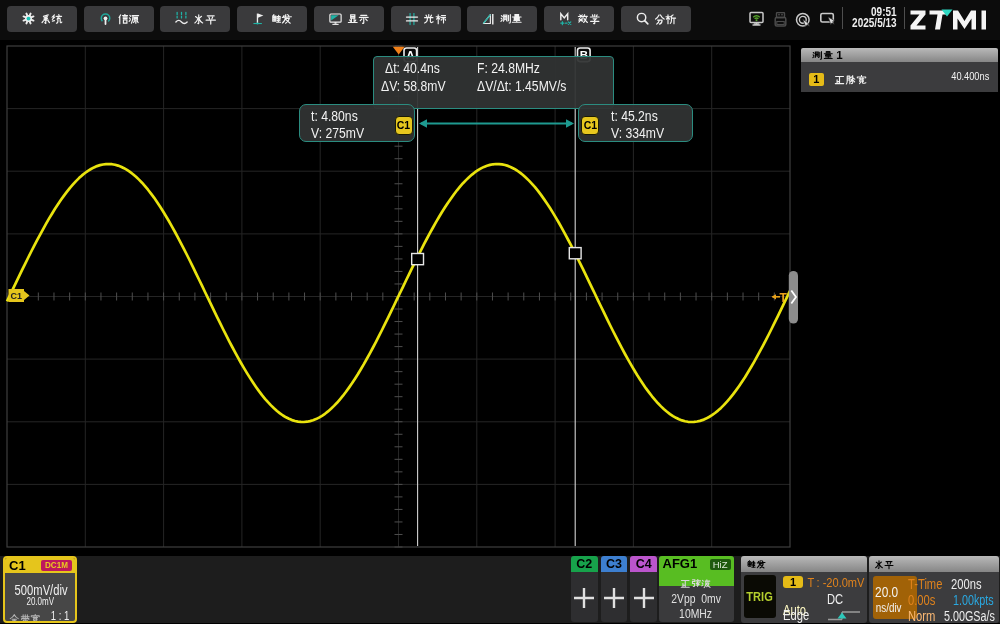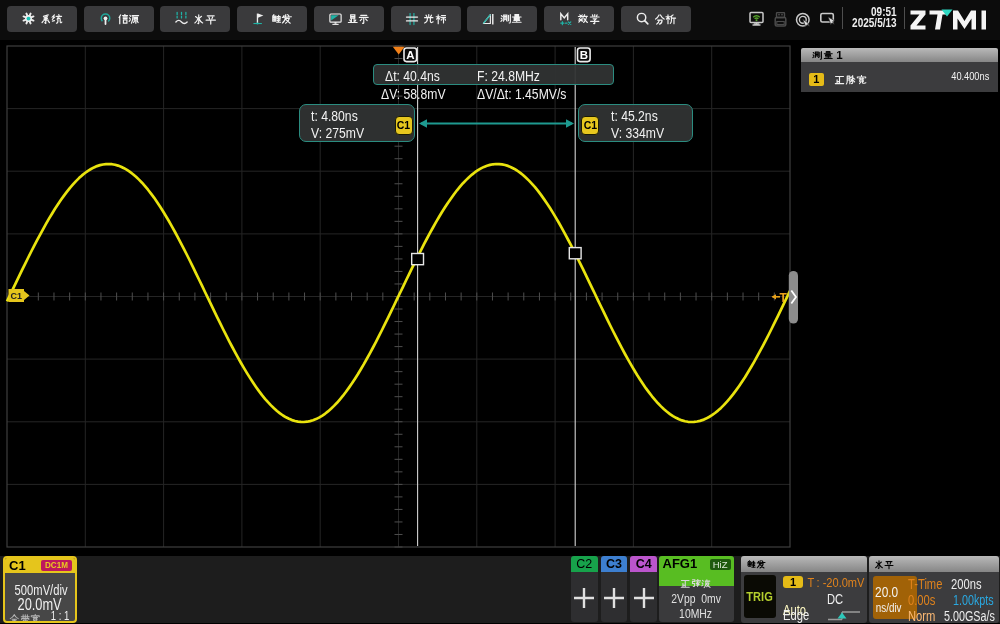--- a/index.html
+++ b/index.html
@@ -314,21 +314,21 @@
 <path d="M574,123.5 l-8,-4.2 v8.4 Z" fill="#1e9a90"></path>
 <path d="M8.5,289 H24 V302 H8.5 Z M24,291 L29.5,295.5 L24,300 Z" fill="#e5c51c"></path>
 <text x="16.2" y="299" fill="#222" font-size="9" font-weight="bold" text-anchor="middle" font-family="Liberation Sans,sans-serif">C1</text>
 <path d="M772.5,296.8 H780" stroke="#e8a21a" stroke-width="1.6" fill="none"></path>
       <path d="M771.5,296.8 l4.5,-2.6 v5.2 Z" fill="#e8a21a"></path>
 <text x="779.5" y="301.5" fill="#e8a21a" font-size="12" font-weight="bold" font-family="Liberation Sans,sans-serif">T</text>
 <rect x="788.8" y="271" width="9.2" height="52.5" rx="4.5" fill="#8c8c8c"></rect>
 <path d="M791.3,290.5 L796,297 L791.3,303.5" stroke="#fff" stroke-width="1.8" fill="none"></path>
 </svg>
 
-<div class="ovl" style="left:373px;top:64px;width:241px;height:21px;border-radius:4px">
+<div class="ovl" style="left:373px;top:56px;width:241px;height:53px;border-radius:4px">
 <div class="ab" style="left:11px;top:3px"><span class="cx c87">Δt: 40.4ns</span></div>
 <div class="ab" style="left:103px;top:3px"><span class="cx c87">F: 24.8MHz</span></div>
 <div class="ab" style="left:7px;top:20.5px"><span class="cx c87">ΔV: 58.8mV</span></div>
 <div class="ab" style="left:103px;top:20.5px"><span class="cx c87">ΔV/Δt: 1.45MV/s</span></div>
 </div>
 
 <div class="ovl" style="left:298.5px;top:103.5px;width:116px;height:38px;border-radius:7px">
 <div class="ab" style="left:11px;top:3px"><span class="cx c87">t: 4.80ns</span></div>
 <div class="ab" style="left:11px;top:20px"><span class="cx c87">V: 275mV</span></div>
 <div class="tag ab" style="left:95px;top:11.5px;width:18px;height:18.5px;line-height:17px">C1</div>
@@ -359,33 +359,33 @@
 </div>
 
 <div class="ab" style="left:0;top:556px;width:1000px;height:66.5px;background:#1d1d1d"></div>
 
 <div class="ab" style="left:3px;top:556px;width:73.5px;height:67px;border:2px solid #e5c51c;border-radius:4px;background:#474747;overflow:hidden">
 <div style="height:14.5px;background:#e5c51c;position:relative">
         <span style="position:absolute;left:4px;top:0.5px;color:#000;font-weight:bold;font-size:13px;line-height:14px">C1</span>
         <span style="position:absolute;right:2.5px;top:2px;background:#be185d;color:#e8cb20;font-size:9.5px;font-weight:bold;padding:0 2px;border-radius:2px;line-height:10.5px"><span class="cx cxc" style="transform:scaleX(.85)">DC1M</span></span>
       </div>
 <div class="ab" style="left:0;top:24px;width:69.5px;text-align:right;color:#f0f0f0;font-size:14px"><span class="cx cxc">500mV/div</span></div>
-<div class="ab" style="left:0;top:37.5px;width:69.5px;text-align:center;color:#f0f0f0;font-size:16px"><span class="cx cxc">20.0mV</span></div>
+<div class="ab" style="left:0;top:37.5px;width:69.5px;text-align:center;color:#f0f0f0;font-size:10px"><span class="cx cxc">20.0mV</span></div>
 <div class="ab" style="left:4px;top:51.5px"><svg class="g" width="10.5" height="10.5" viewBox="0 0 100 100" stroke="#b4b4b4">
           <use href="#gQU"></use>
         </svg><svg class="g" width="10.5" height="10.5" viewBox="0 0 100 100" stroke="#b4b4b4">
           <use href="#gDA"></use>
         </svg><svg class="g" width="10.5" height="10.5" viewBox="0 0 100 100" stroke="#b4b4b4">
           <use href="#gKU"></use>
         </svg></div>
 <div class="ab" style="right:5px;top:50.5px;color:#f0f0f0;font-size:12px"><span class="cx cxr">1 : 1</span></div>
 </div>
 
 <div class="ab" style="left:571px;top:556px;width:26.5px;height:66px;background:#2e2e30;border-radius:3px">
-<div style="height:16px;background:#17a24b;border-radius:3px 3px 0 0;color:#000;font-weight:normal;font-size:12.5px;text-align:center;line-height:16px">C2</div>
+<div style="height:16px;background:#17a24b;border-radius:3px 3px 0 0;color:#000;font-weight:bold;font-size:12.5px;text-align:center;line-height:16px">C2</div>
 <svg class="ab" style="left:2.2px;top:31px" width="22" height="22" viewBox="0 0 22 22">
         <path d="M11,1 V21 M1,11 H21" stroke="#e0e0e0" stroke-width="2.4"></path>
       </svg>
     </div>
 <div class="ab" style="left:600.7px;top:556px;width:26.5px;height:66px;background:#2e2e30;border-radius:3px">
 <div style="height:16px;background:#3d7fd0;border-radius:3px 3px 0 0;color:#000;font-weight:bold;font-size:12.5px;text-align:center;line-height:16px">C3</div>
 <svg class="ab" style="left:2.2px;top:31px" width="22" height="22" viewBox="0 0 22 22">
         <path d="M11,1 V21 M1,11 H21" stroke="#e0e0e0" stroke-width="2.4"></path>
       </svg>
     </div>

